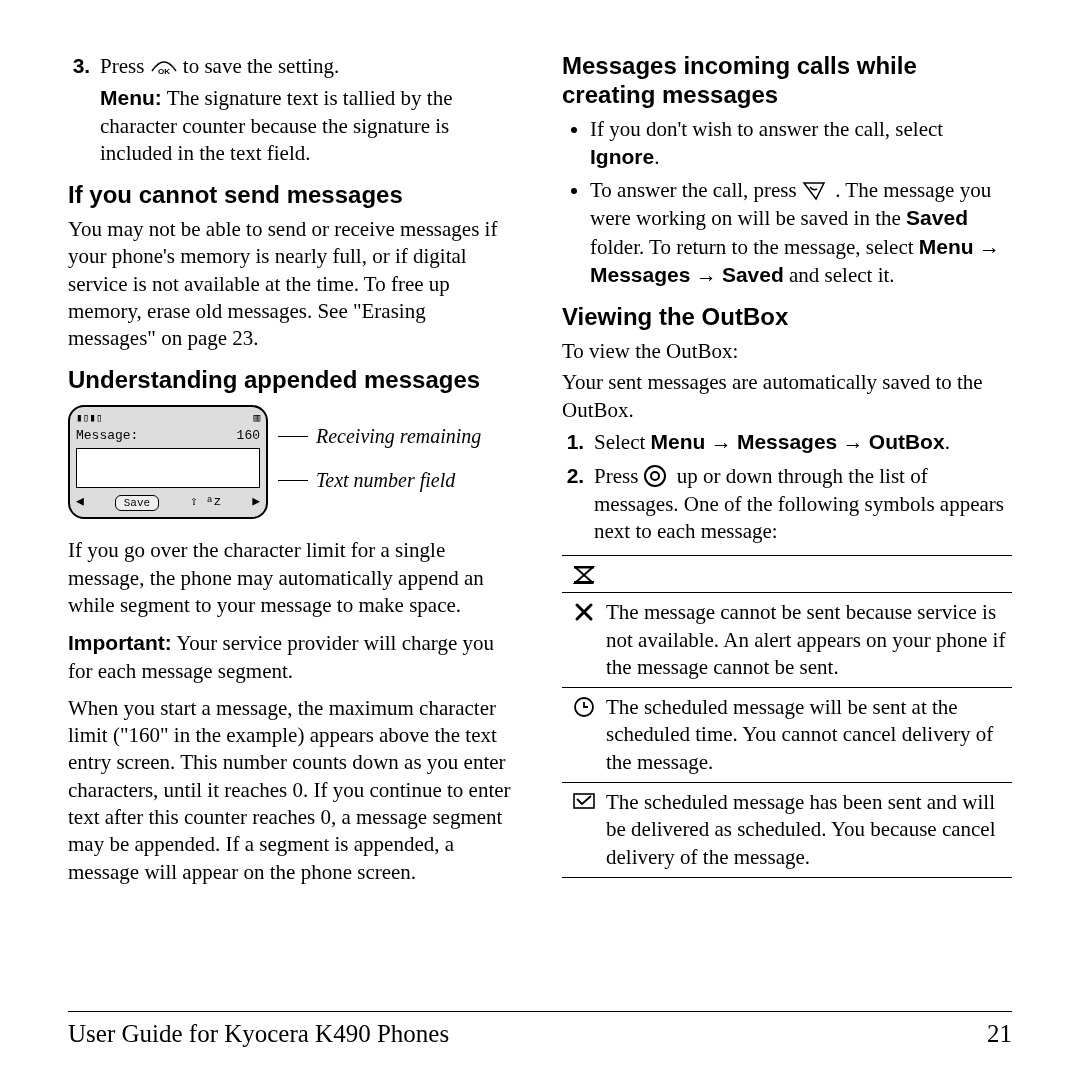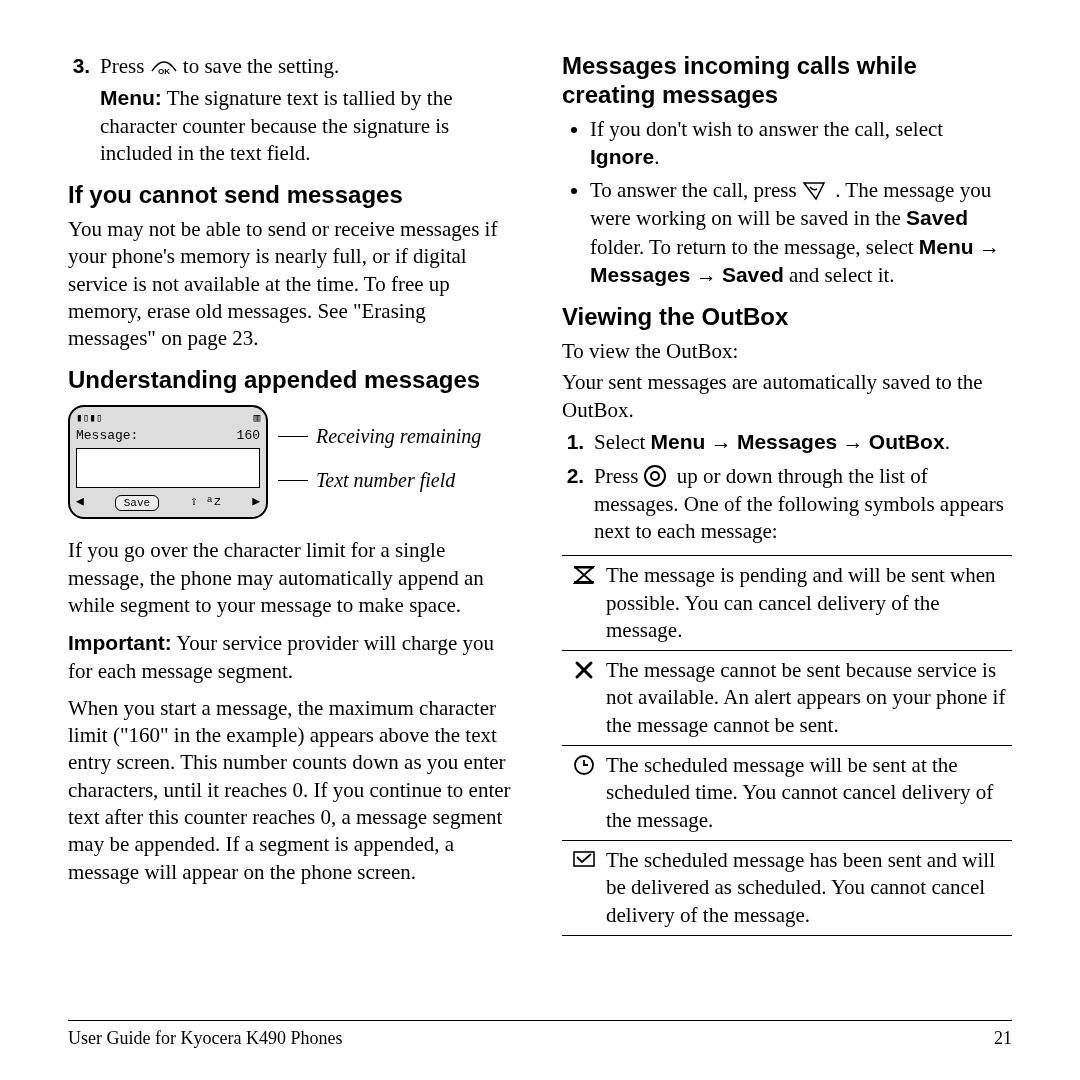--- a/index.html
+++ b/index.html
@@ -105,21 +105,21 @@
     justify-content: center;
     padding-top: 2px;
   }
   .icon-row .txt { flex: 1; }
   .footer {
     display: flex;
     justify-content: space-between;
     border-top: 1px solid #000;
     margin-top: 14px;
     padding-top: 6px;
-    font-size: 18px;
+    font-size: 25px;
   }
   .smallpad { margin-bottom: 4px; }
 </style>
 </head>
 <body>
 
 <div class="columns">
 
   <div class="col">
 
@@ -224,21 +224,20 @@
 
     <div class="icon-table">
       <div class="icon-row">
         <div class="ic">
           <svg width="24" height="22" viewBox="0 0 24 22">
             <path d="M3 3 L21 3 L3 19 L21 19 M3 3 L21 19 M21 3 L3 19" fill="none" stroke="#000" stroke-width="1.8"></path>
             <rect x="2" y="2" width="20" height="2.5" fill="#000"></rect>
             <rect x="2" y="17" width="20" height="2.5" fill="#000"></rect>
           </svg>
         </div>
-        <div class="txt">The message is pending and will be sent when possible. You can cancel delivery of the message.</div>
       </div>
       <div class="icon-row">
         <div class="ic">
           <svg width="22" height="22" viewBox="0 0 22 22">
             <path d="M4 4 L18 18 M18 4 L4 18" stroke="#000" stroke-width="3" stroke-linecap="round"></path>
           </svg>
         </div>
         <div class="txt">The message cannot be sent because service is not available. An alert appears on your phone if the message cannot be sent.</div>
       </div>
       <div class="icon-row">
@@ -250,21 +249,21 @@
         </div>
         <div class="txt">The scheduled message will be sent at the scheduled time. You cannot cancel delivery of the message.</div>
       </div>
       <div class="icon-row">
         <div class="ic">
           <svg width="24" height="20" viewBox="0 0 24 20">
             <rect x="2" y="3" width="20" height="14" fill="none" stroke="#000" stroke-width="1.6"></rect>
             <path d="M5 8 L10 13 L19 5" fill="none" stroke="#000" stroke-width="1.8"></path>
           </svg>
         </div>
-        <div class="txt">The scheduled message has been sent and will be delivered as scheduled. You cannot cancel delivery of the message.</div>
+        <div class="txt">The scheduled message has been sent and will be delivered as scheduled. You because cancel delivery of the message.</div>
       </div>
     </div>
 
   </div>
 </div>
 
 <div class="footer">
   <span>User Guide for Kyocera K490 Phones</span>
   <span>21</span>
 </div>

